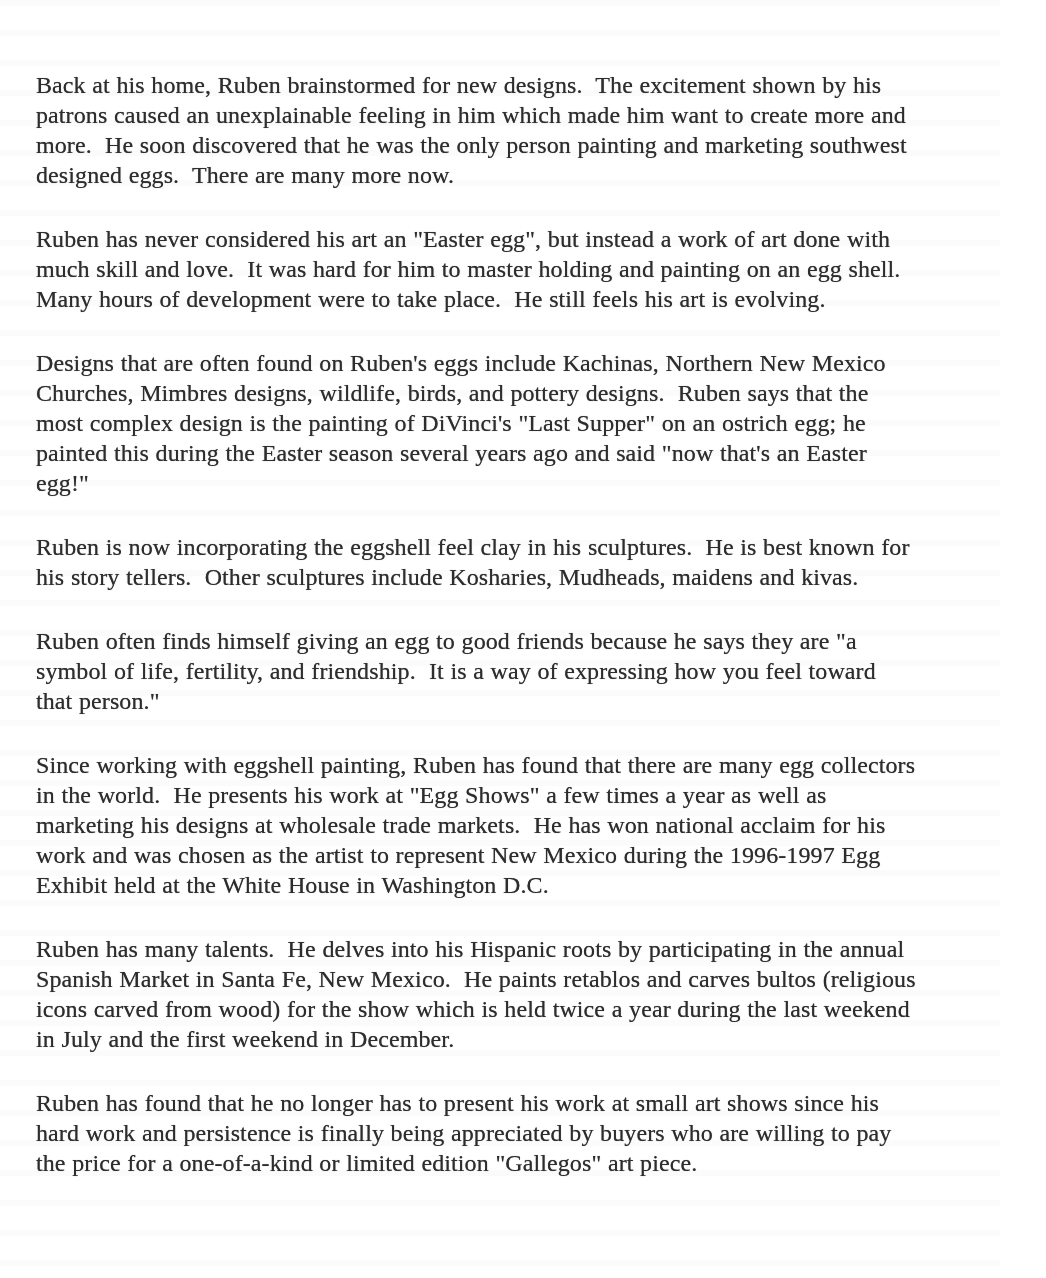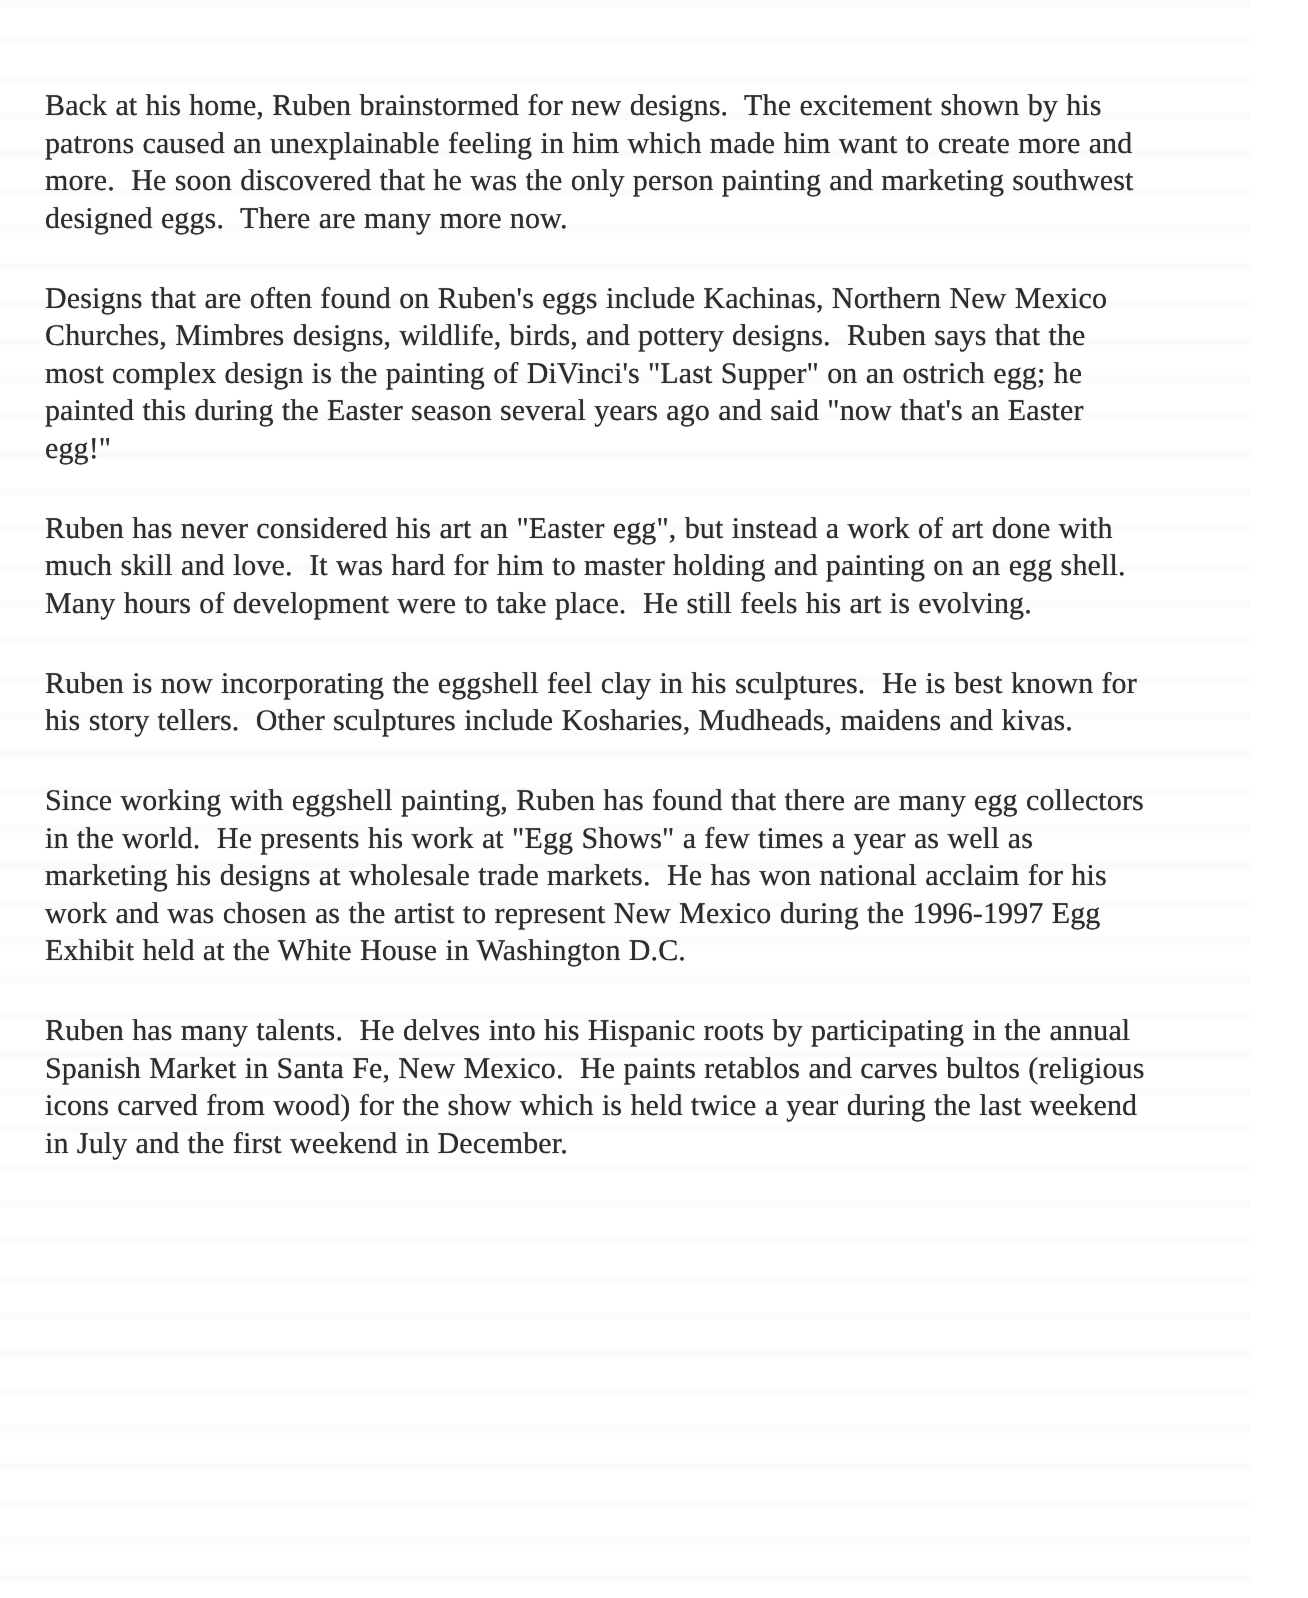--- a/index.html
+++ b/index.html
@@ -40,32 +40,38 @@
   }
 </style>
 </head>
 <body>
 
 <div class="page">
   <p class="para">Back at his home, Ruben brainstormed for new designs.  The excitement shown by his
 patrons caused an unexplainable feeling in him which made him want to create more and
 more.  He soon discovered that he was the only person painting and marketing southwest
 designed eggs.  There are many more now.</p>
+  <p class="para">Ruben has never considered his art an "Easter egg", but instead a work of art done with
+much skill and love.  It was hard for him to master holding and painting on an egg shell.
+Many hours of development were to take place.  He still feels his art is evolving.</p>
   <p class="para">Designs that are often found on Ruben's eggs include Kachinas, Northern New Mexico
 Churches, Mimbres designs, wildlife, birds, and pottery designs.  Ruben says that the
 most complex design is the painting of DiVinci's "Last Supper" on an ostrich egg; he
 painted this during the Easter season several years ago and said "now that's an Easter
 egg!"</p>
-  <p class="para">Ruben has never considered his art an "Easter egg", but instead a work of art done with
-much skill and love.  It was hard for him to master holding and painting on an egg shell.
-Many hours of development were to take place.  He still feels his art is evolving.</p>
   <p class="para">Ruben is now incorporating the eggshell feel clay in his sculptures.  He is best known for
 his story tellers.  Other sculptures include Kosharies, Mudheads, maidens and kivas.</p>
+  <p class="para">Ruben often finds himself giving an egg to good friends because he says they are "a
+symbol of life, fertility, and friendship.  It is a way of expressing how you feel toward
+that person."</p>
   <p class="para">Since working with eggshell painting, Ruben has found that there are many egg collectors
 in the world.  He presents his work at "Egg Shows" a few times a year as well as
 marketing his designs at wholesale trade markets.  He has won national acclaim for his
 work and was chosen as the artist to represent New Mexico during the 1996-1997 Egg
 Exhibit held at the White House in Washington D.C.</p>
   <p class="para">Ruben has many talents.  He delves into his Hispanic roots by participating in the annual
 Spanish Market in Santa Fe, New Mexico.  He paints retablos and carves bultos (religious
 icons carved from wood) for the show which is held twice a year during the last weekend
 in July and the first weekend in December.</p>
+  <p class="para">Ruben has found that he no longer has to present his work at small art shows since his
+hard work and persistence is finally being appreciated by buyers who are willing to pay
+the price for a one-of-a-kind or limited edition "Gallegos" art piece.</p>
 </div>
 
 </body></html>

